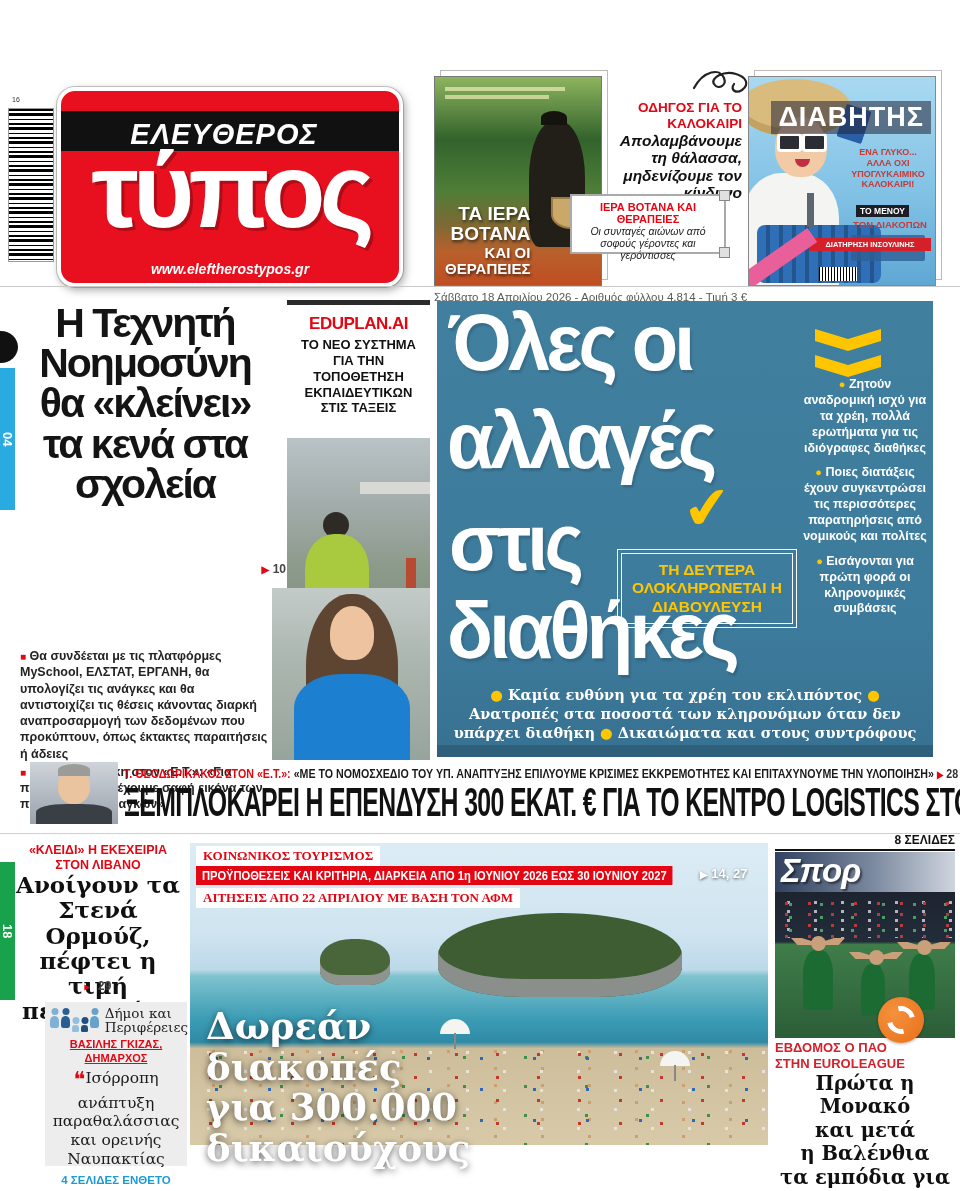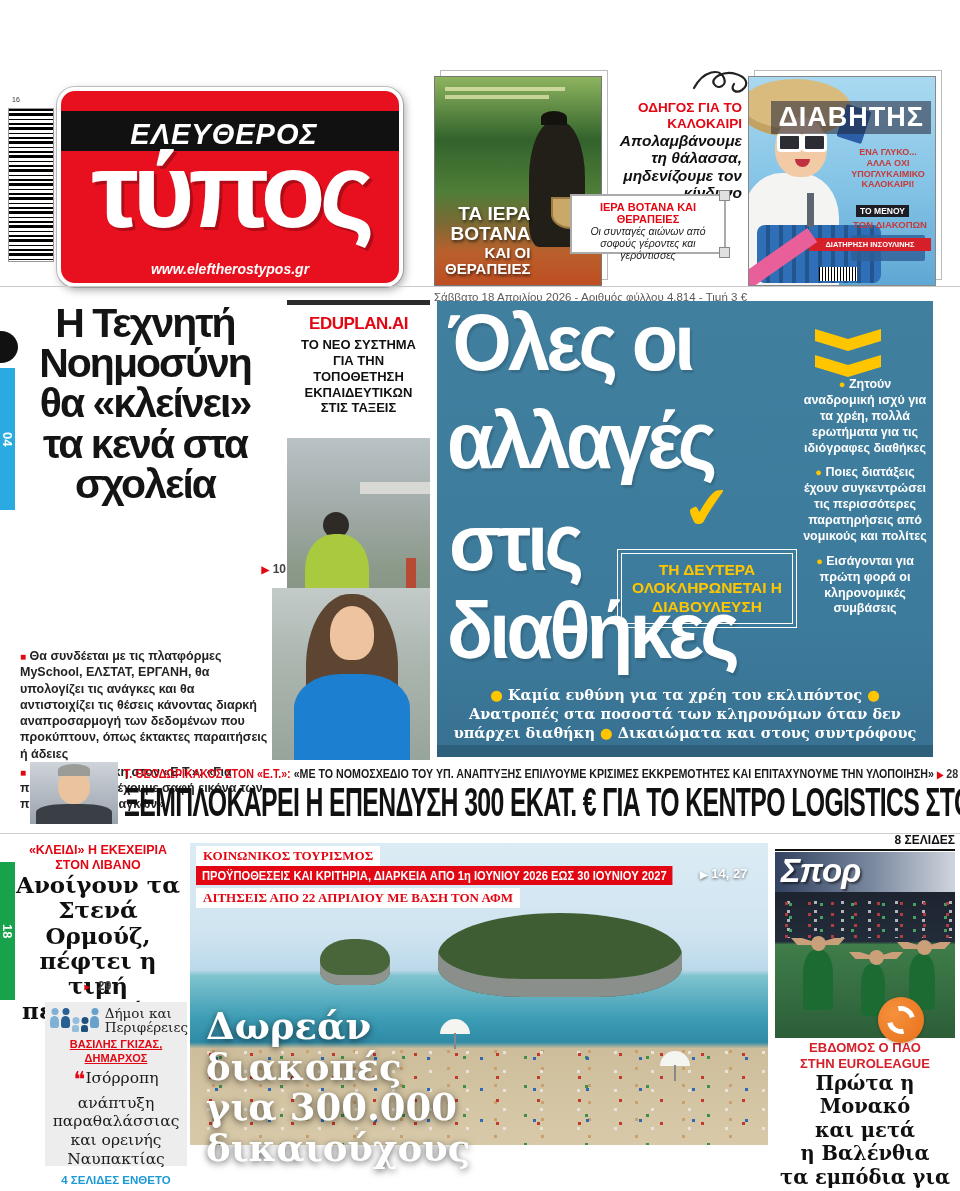--- a/index.html
+++ b/index.html
@@ -187,21 +187,21 @@
         radial-gradient(circle 1.5px,#d8d8e0 95%,transparent);
       background-size:23px 11px,31px 13px,27px 9px;opacity:.8;}
   .player{position:absolute;width:30px;height:60px;background:#1c6b33;border-radius:40% 40% 10% 10%;}
   .player::before{content:"";position:absolute;left:8px;top:-14px;width:15px;height:15px;border-radius:50%;background:#caa07a;}
   .player::after{content:"";position:absolute;left:-12px;top:-12px;width:54px;height:7px;background:#caa07a;
                  clip-path:polygon(0 0,12% 100%,88% 100%,100% 0,80% 0,50% 70%,20% 0);}
   .euro-logo{left:878px;top:997px;width:46px;height:46px;border-radius:50%;
              background:radial-gradient(circle at 35% 35%,#f5913c,#e86f1a);box-shadow:0 1px 3px rgba(0,0,0,.3);z-index:5;}
   .euro-logo i{position:absolute;left:9px;top:9px;width:18px;height:18px;border:5px solid #fff;
                border-left-color:transparent;border-right-color:transparent;border-radius:50%;transform:rotate(32deg);}
-  .sp-kicker{left:775px;top:1040px;width:180px;text-align:center;color:#d5202a;font-weight:700;font-size:13px;line-height:1.25;}
+  .sp-kicker{left:775px;top:1040px;width:180px;color:#d5202a;font-weight:700;font-size:13px;line-height:1.25;}
   .sp-head{left:775px;top:1072px;width:180px;text-align:center;font-family:"DejaVu Serif",serif;font-weight:700;
            font-size:19.5px;line-height:1.2;color:#101010;}
 </style>
 </head>
 <body>
 
 <div class="page">
 
   <div class="abs barcode-top">16</div>
   <div class="abs barcode">

